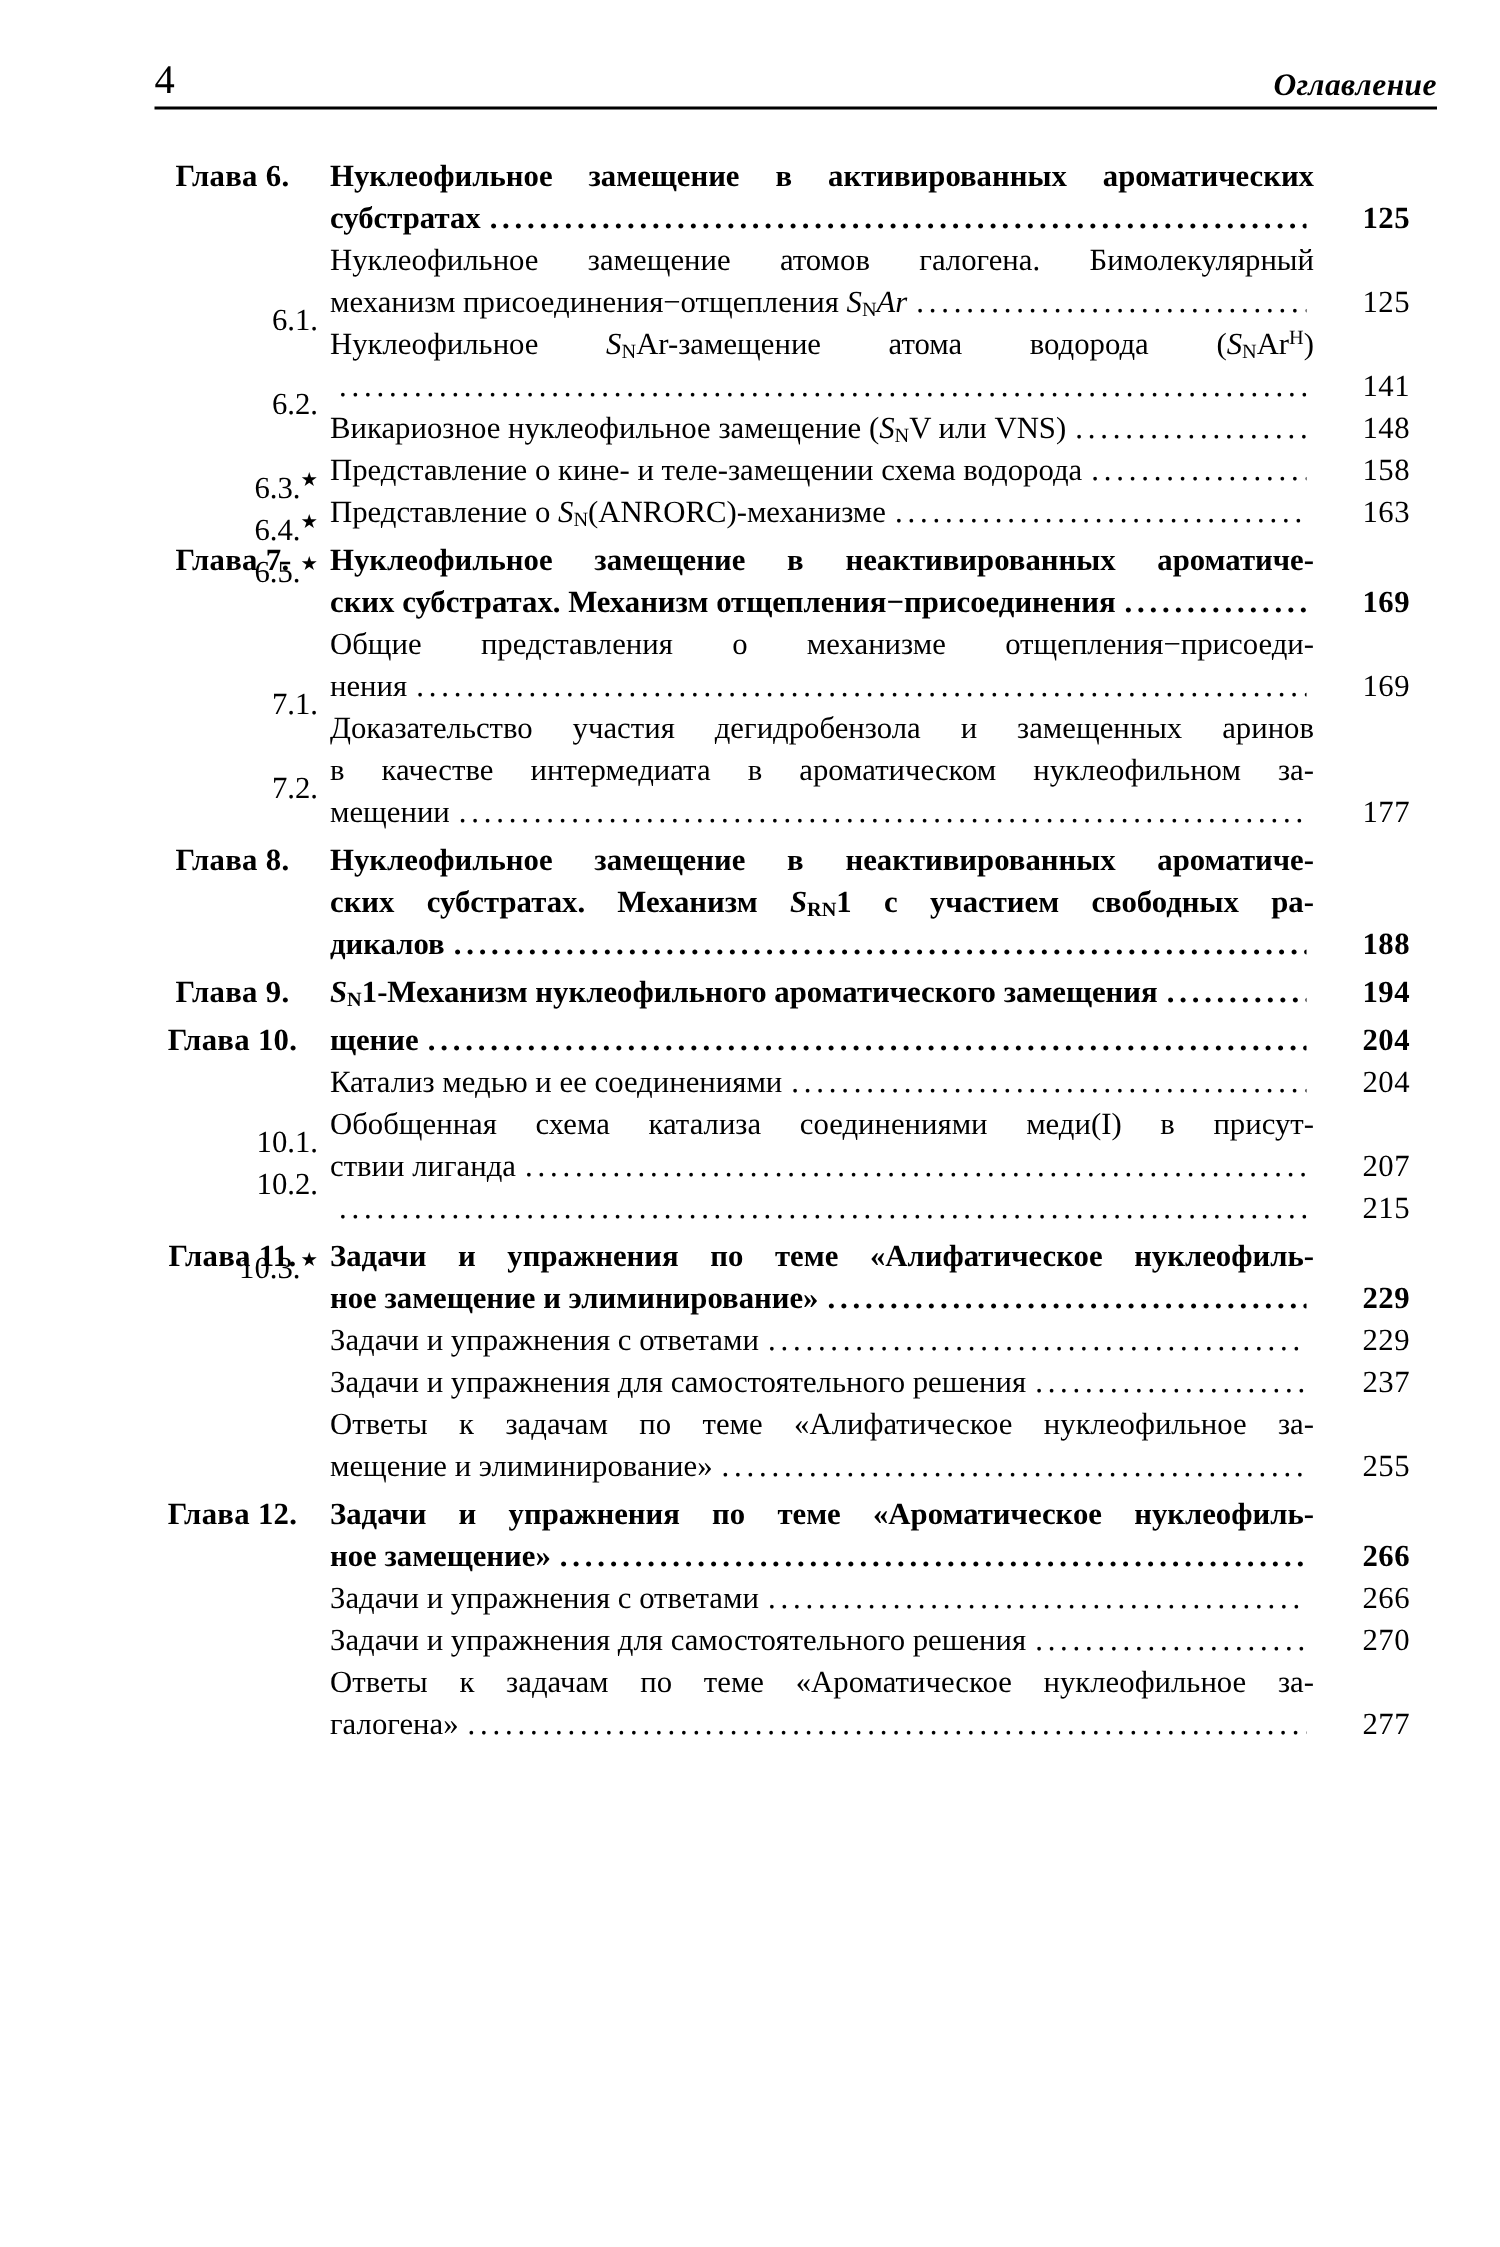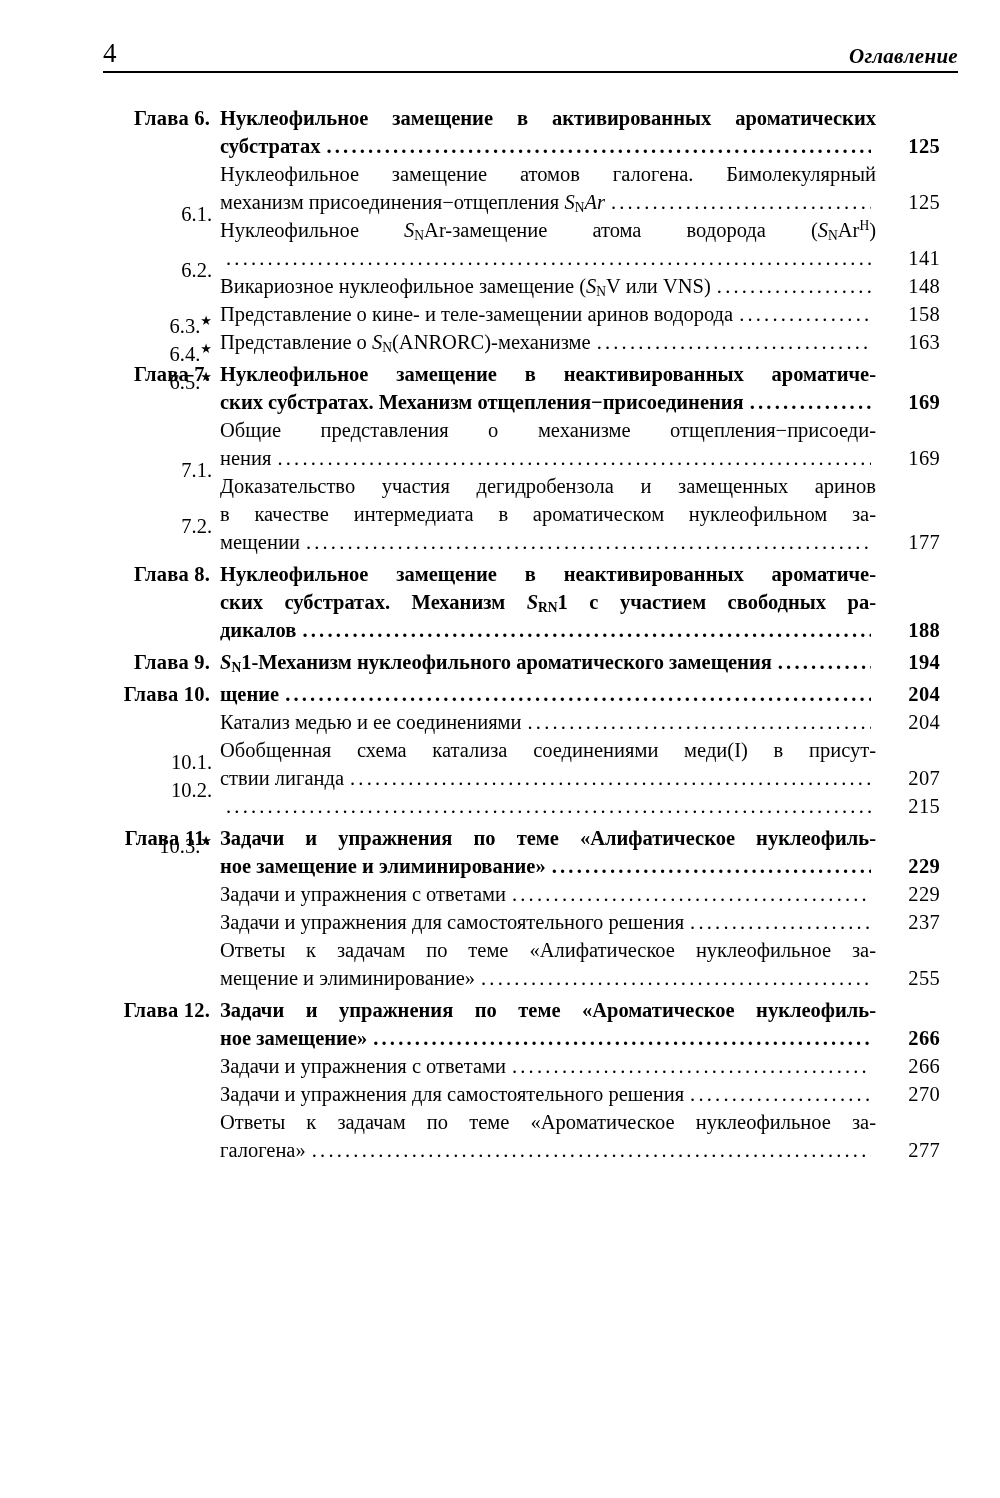--- a/index.html
+++ b/index.html
@@ -64,21 +64,21 @@
     display: block;
     margin: 0;
     padding: 0;
   }
 
   
   .lbl {
     position: absolute;
     left: 100px;
     width: 110px;
-    text-align: right;
+    text-align: center;
     font-size: 20.5px;
     line-height: 28px;
     white-space: nowrap;
   }
   .lbl.num {
     left: 100px;
     width: 112px;
     text-align: right;
     padding-right: 0;
     margin-top: 40px;
@@ -200,21 +200,21 @@
             <span class="txt">Викариозное нуклеофильное замещение (<i>S</i><sub>N</sub>V или VNS)</span>
             <span class="leader">........................................................................................................................</span>
             <span class="pg">148</span>
           </div>
         </div>
       </div>
       <div class="entry group">
         <span class="lbl num">6.4.<span class="star">★</span></span>
         <div class="body">
           <div class="line">
-            <span class="txt">Представление о кине- и теле-замещении аринов водорода</span>
+            <span class="txt">Представление о кине- и теле-замещении схема водорода</span>
             <span class="leader">........................................................................................................................</span>
             <span class="pg">158</span>
           </div>
         </div>
       </div>
       <div class="entry group">
         <span class="lbl num">6.5.<span class="star">★</span></span>
         <div class="body">
           <div class="line">
             <span class="txt">Представление о <i>S</i><sub>N</sub>(ANRORC)-механизме</span>

